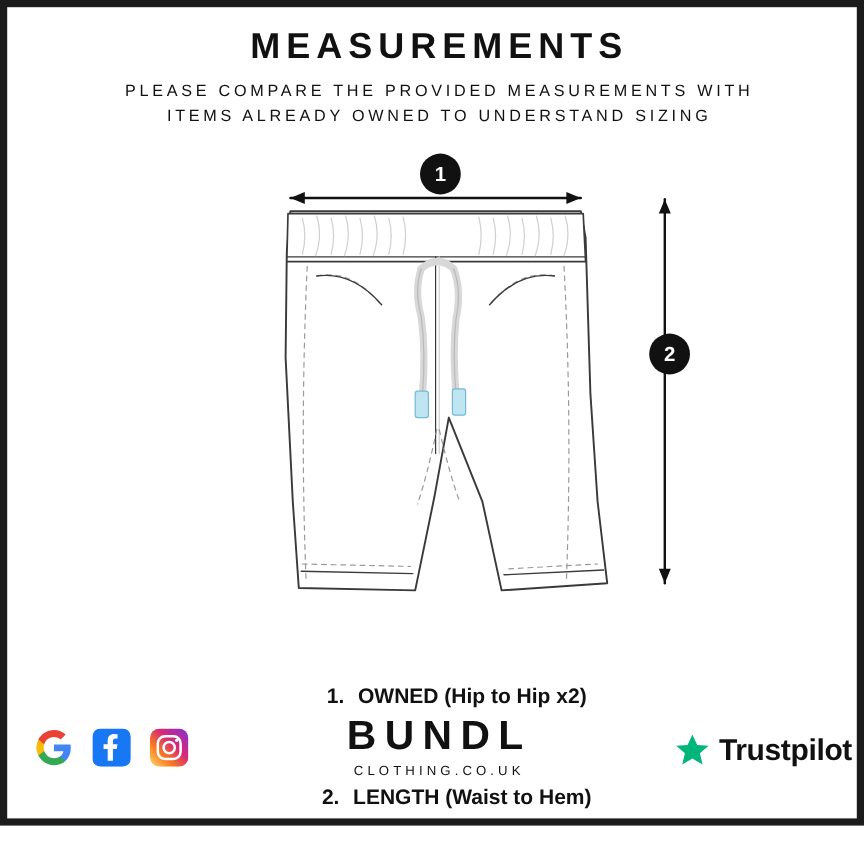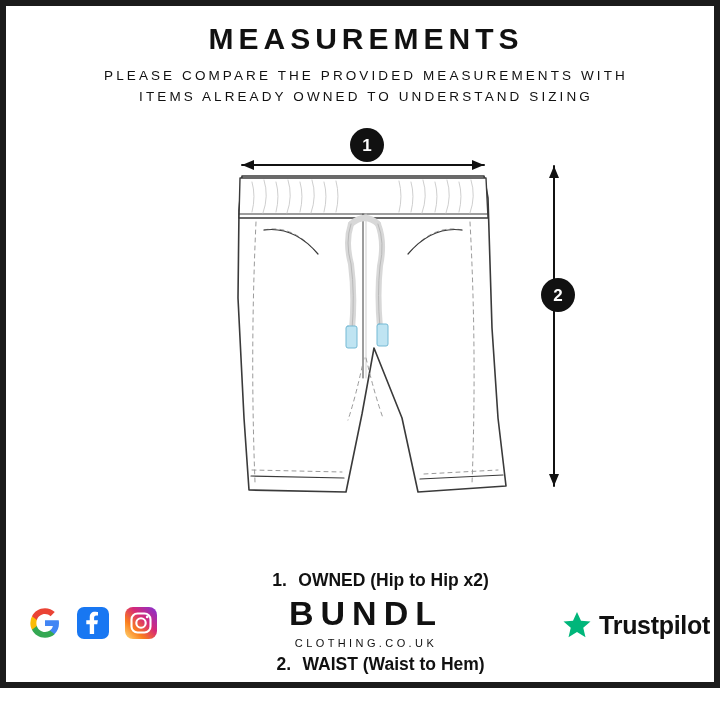--- a/index.html
+++ b/index.html
@@ -255,21 +255,21 @@
 
     <div class="badge" id="badge-1">1</div>
     <div class="badge" id="badge-2">2</div>
   </div>
 
   <div class="legend">
     <div class="legend-row">
       <span class="legend-num">1.</span><span>OWNED (Hip to Hip x2)</span>
     </div>
     <div class="legend-row">
-      <span class="legend-num">2.</span><span>WAIST (Waist to Hem)</span>
+      <span class="legend-num">2.</span><span>LENGTH (Waist to Hem)</span>
     </div>
   </div>
 
   <div class="footer">
 
     <div class="socials">
       <span class="social">
         <svg width="32" height="32" viewBox="0 0 48 48">
           <path fill="#4285F4" d="M45 24.5c0-1.6-.15-3.1-.42-4.5H24v8.5h11.8c-.5 2.7-2.05 5-4.37 6.55v5.45h7.06C42.6 36.7 45 31.1 45 24.5z"></path>
           <path fill="#34A853" d="M24 46c5.9 0 10.85-1.95 14.47-5.3l-7.06-5.45c-1.96 1.32-4.47 2.1-7.41 2.1-5.7 0-10.52-3.85-12.24-9.02H4.47v5.65C8.07 41.2 15.45 46 24 46z"></path>

